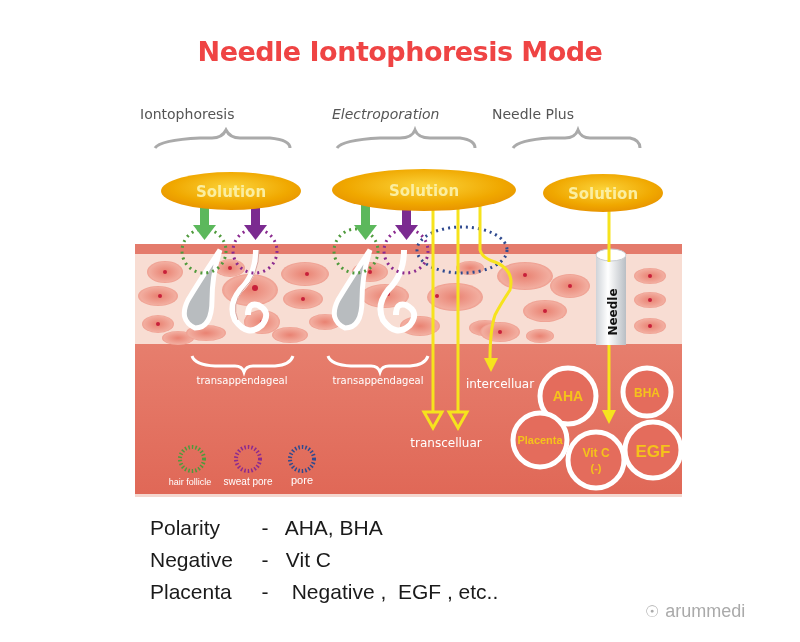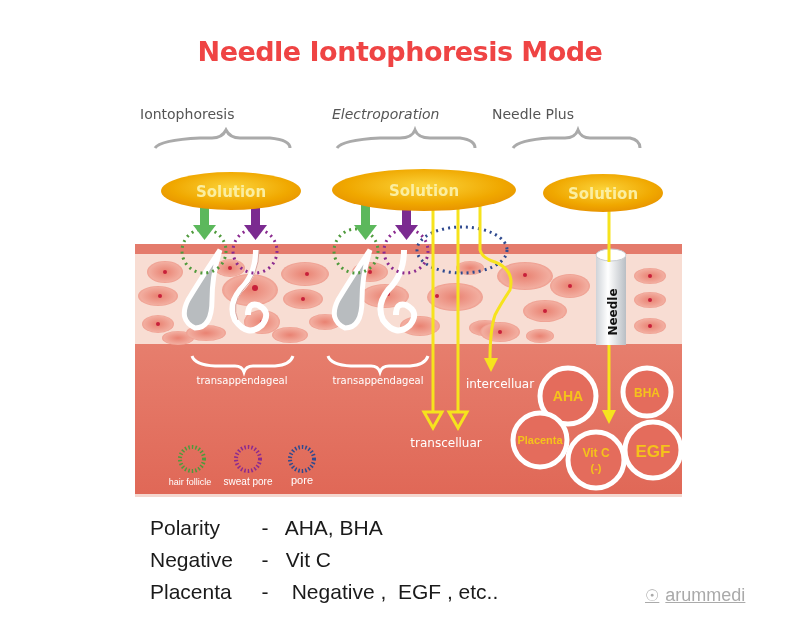--- a/index.html
+++ b/index.html
@@ -4,21 +4,21 @@
 <style>
   html,body{margin:0;padding:0;background:#ffffff;}
   body{width:800px;height:642px;position:relative;overflow:hidden;font-family:"DejaVu Sans",sans-serif;}
   .title{position:absolute;left:0;top:36px;width:800px;text-align:center;font-size:27px;font-weight:bold;color:#ef4444;letter-spacing:-0.5px;}
   .mode-label{position:absolute;top:106px;font-size:14px;color:#555;width:180px;}
   svg{position:absolute;left:0;top:0;}
   .legend-text{font-family:"Liberation Sans",sans-serif;}
   .bottom-line{position:absolute;left:150px;font-size:21px;color:#1a1a1a;font-family:"Liberation Sans",sans-serif;white-space:pre;}
   .bottom-line .k{display:inline-block;width:100px;}
   .bottom-line .d{display:inline-block;width:30px;text-align:center;}
-  .watermark{position:absolute;left:645px;top:585px;font-size:18px;color:#aaa;font-family:"Liberation Sans",sans-serif;text-decoration:underline;}
+  .watermark{position:absolute;left:645px;top:601px;font-size:18px;color:#aaa;font-family:"Liberation Sans",sans-serif;}
   .watermark .ic{font-size:16px;margin-right:6px;}
 </style>
 </head>
 <body>
 
 <div class="title">Needle Iontophoresis  Mode</div>
 
 <div class="mode-label" style="left:140px;">Iontophoresis</div>
 <div class="mode-label" style="left:332px;font-style:italic;">Electroporation</div>
 <div class="mode-label" style="left:492px;">Needle Plus</div>

